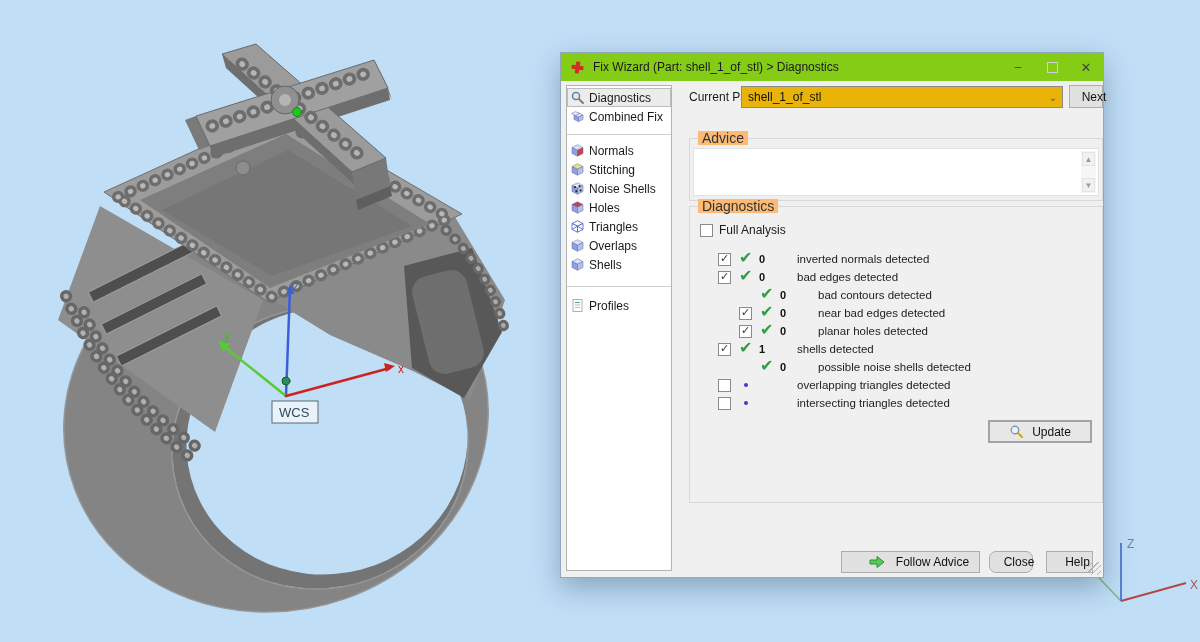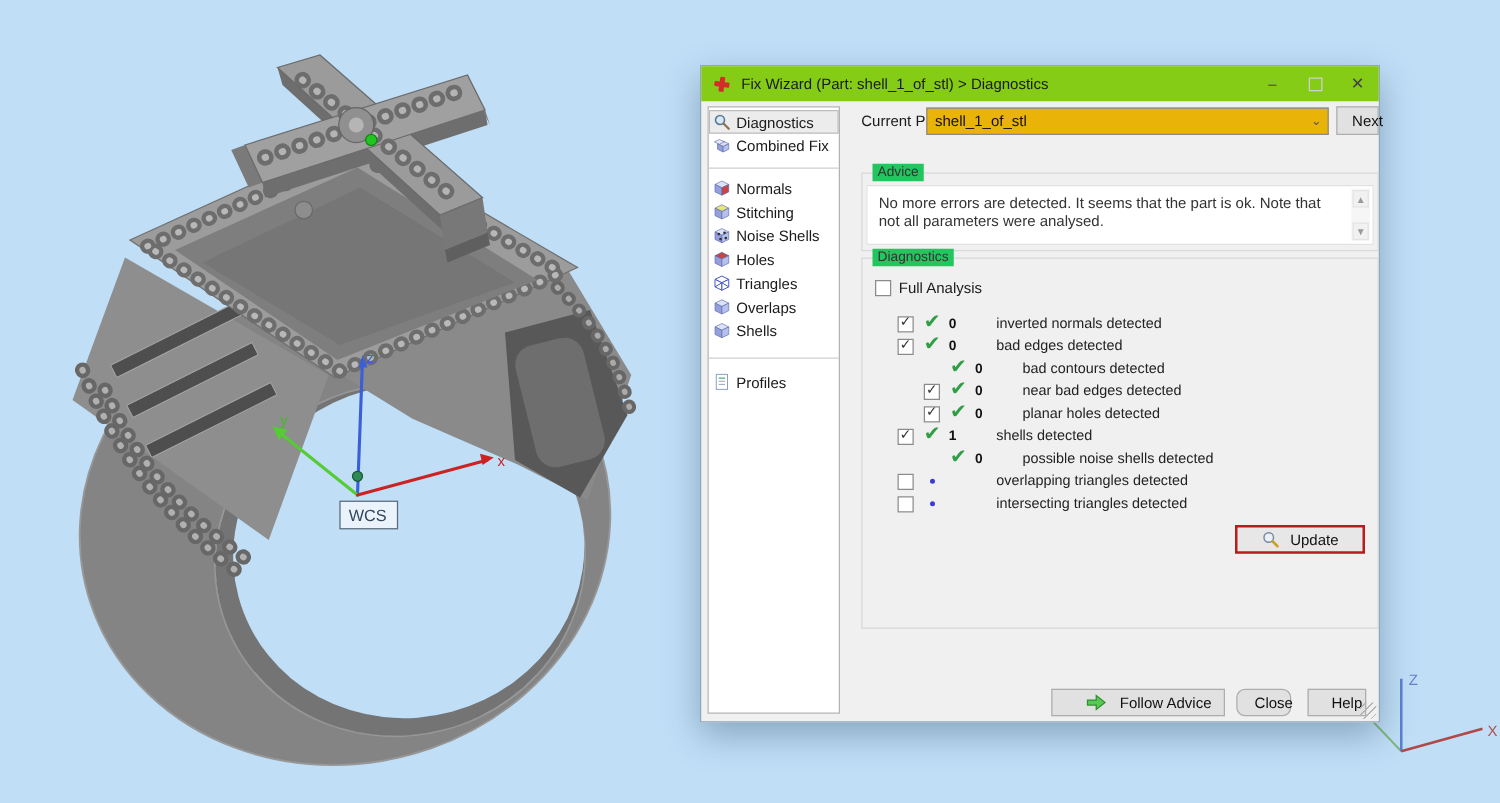--- a/index.html
+++ b/index.html
@@ -50,22 +50,22 @@
   .combo .chev{width:18px;text-align:center;color:#555;font-size:10px;}
   .btn{
     background:#e1e1e1;border:1px solid #adadad;box-sizing:border-box;
     display:flex;align-items:center;justify-content:center;font-size:12px;color:#111;cursor:default;padding-left:16px;
   }
   .next-btn{position:absolute;left:508px;top:32px;width:34px;height:23px;}
 
   
   .groupbox{position:absolute;border:1px solid #d8d8d8;box-sizing:border-box;}
   .groupbox .legend{
-    position:absolute;top:-8px;left:8px;background:#22c55e;padding:0 4px;
-    font-size:11px;color:#333;line-height:14px;
+    position:absolute;top:-8px;left:8px;background:#fdba74;padding:0 4px;
+    font-size:14px;color:#333;line-height:14px;
   }
   .advice-group{left:128px;top:85px;width:414px;height:63px;}
   .advice-panel{
     position:absolute;left:3px;top:9px;right:3px;bottom:4px;background:#fff;
     border:1px solid #e2e2e2;box-sizing:border-box;
   }
   .advice-text{position:absolute;left:9px;top:6px;right:26px;font-size:12px;line-height:15px;color:#333;}
   .adv-scroll{position:absolute;right:2px;top:2px;bottom:2px;width:15px;background:#f6f6f6;}
   .adv-arrow{position:absolute;left:1px;width:13px;height:14px;background:#f1f1f1;border:1px solid #e4e4e4;
     box-sizing:border-box;color:#9a9a9a;font-size:8px;display:flex;align-items:center;justify-content:center;}
@@ -85,21 +85,21 @@
   .drow .cbslot{width:21px;display:flex;justify-content:flex-start;flex:0 0 21px;}
   .drow .stslot{width:20px;flex:0 0 20px;display:flex;align-items:center;}
   .drow .cntslot{width:38px;flex:0 0 38px;font-size:11px;font-weight:bold;color:#111;}
   .drow .lbl{font-size:11.5px;color:#222;}
   .drow.ind0{padding-left:28px;}
   .drow.ind1{padding-left:49px;}
   .gcheck{color:#2f9e44;font-size:16px;font-weight:bold;line-height:1;margin-top:-3px;}
   .bdot{width:4px;height:4px;border-radius:50%;background:#3b3bd4;margin-left:5px;}
 
   .update-btn{position:absolute;left:298px;top:213px;width:104px;height:23px;
-    border:2px solid #b91c1c;background:#e7e7e7;display:flex;align-items:center;justify-content:center;gap:8px;
+    border:2px solid #a3a3a3;background:#e7e7e7;display:flex;align-items:center;justify-content:center;gap:8px;
     font-size:12px;color:#111;box-sizing:border-box;}
   .update-btn svg{flex:0 0 auto;}
 
   
   .footer-btn{position:absolute;height:22px;}
   .follow-btn{left:280px;top:498px;width:139px;gap:10px;}
   .close-btn{left:428px;top:498px;width:44px;border-radius:7px;}
   .help-btn{left:485px;top:498px;width:47px;}
   .grip{position:absolute;right:2px;bottom:2px;width:13px;height:13px;
     background:repeating-linear-gradient(135deg,transparent 0 3px,#b4b4b4 3px 4px);}
@@ -322,21 +322,20 @@
   <div class="cp-label">Current Part:</div>
   <div class="combo">
     <span class="val">shell_1_of_stl</span>
     <span class="chev">⌄</span>
   </div>
   <div class="btn next-btn">Next</div>
 
   <div class="groupbox advice-group">
     <span class="legend">Advice</span>
     <div class="advice-panel">
-      <div class="advice-text">No more errors are detected. It seems that the part is ok. Note that not all parameters were analysed.</div>
       <div class="adv-scroll">
         <div class="adv-arrow up">▲</div>
         <div class="adv-arrow down">▼</div>
       </div>
     </div>
   </div>
 
   <div class="groupbox diag-group">
     <span class="legend">Diagnostics</span>
 

